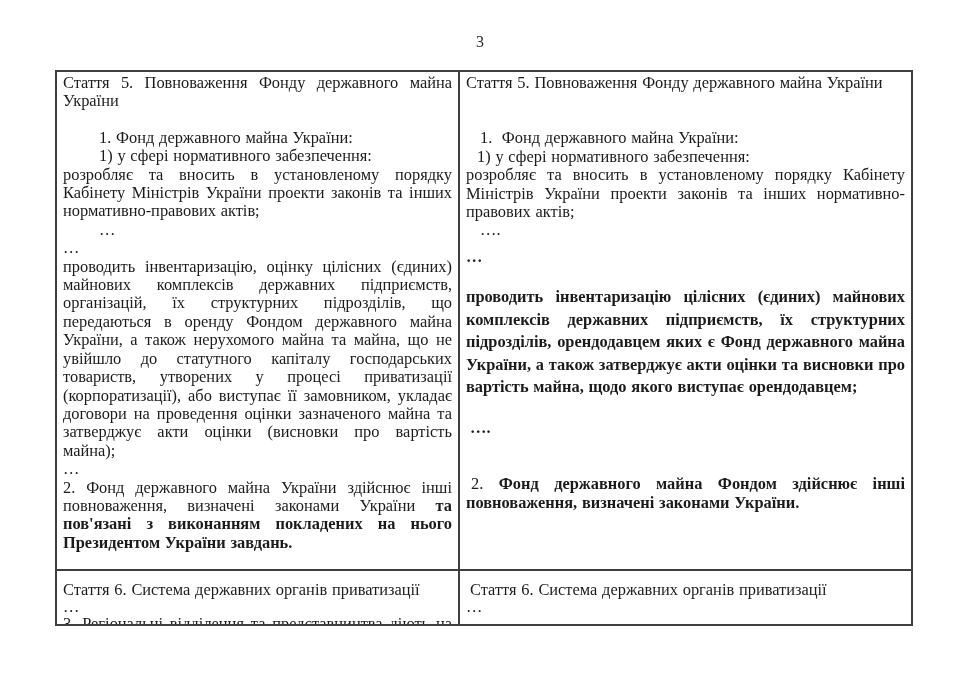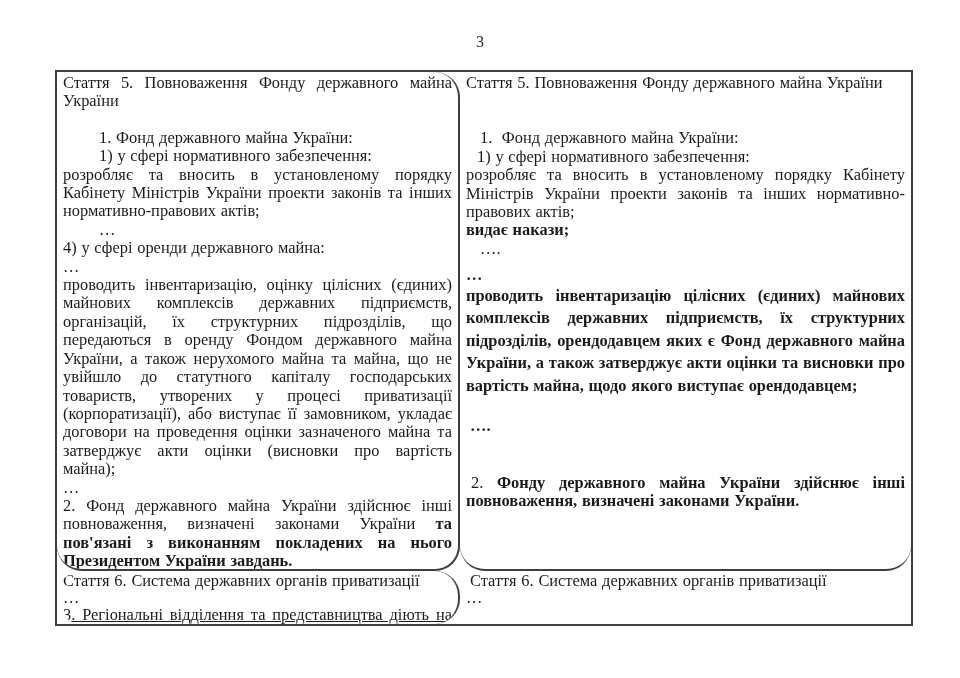--- a/index.html
+++ b/index.html
@@ -33,25 +33,24 @@
     grid-template-columns: 403px 1fr;
     grid-template-rows: 499px 53px;
     border: 2px solid #3e3e3e;
     background: #ffffff;
   }
   .cell {
     overflow: hidden;
     padding: 2px 6px 0 6px;
     font-size: 16.4px;
     line-height: 18.4px;
-    border-radius: 25px;
   }
   .cell.col-left { border-right: 2px solid #3e3e3e; }
   .cell.row-top  { border-bottom: 2px solid #3e3e3e; }
-  .cell.row-bottom { line-height: 17px; padding-top: 1px; }
+  .cell.row-bottom { line-height: 17px; padding-top: 10px; }
   .cell p {
     margin: 0;
     text-align: left;
     word-spacing: 0.04em;
   }
   .cell p.j { text-align: justify; }
   .cell p.jl { text-align: justify; text-align-last: justify; text-decoration: underline; }
   .cell p b { font-weight: bold; }
 </style>
 </head>
@@ -59,37 +58,35 @@
 
 <div class="page-number">3</div>
 
 <div class="cmp-table">
   <div class="cell col-left row-top">
       <p class="j"><span>Стаття 5. Повноваження Фонду державного майна України</span></p>
       <p style="text-indent: 36px; margin-top: 18px;"><span>1. Фонд державного майна України:</span></p>
       <p style="text-indent: 36px;"><span>1) у сфері нормативного забезпечення:</span></p>
       <p class="j"><span>розробляє та вносить в установленому порядку Кабінету Міністрів України проекти законів та інших нормативно-правових актів;</span></p>
       <p style="text-indent: 36px;"><span>…</span></p>
-      <p><span>4) у сфері оренди державного майна:</span></p>
       <p><span>…</span></p>
       <p class="j"><span>проводить інвентаризацію, оцінку цілісних (єдиних) майнових комплексів державних підприємств, організацій, їх структурних підрозділів, що передаються в оренду Фондом державного майна України, а також нерухомого майна та майна, що не увійшло до статутного капіталу господарських товариств, утворених у процесі приватизації (корпоратизації), або виступає її замовником, укладає договори на проведення оцінки зазначеного майна та затверджує акти оцінки (висновки про вартість майна);</span></p>
       <p><span>…</span></p>
       <p class="j"><span>2. Фонд державного майна України здійснює інші повноваження, визначені законами України </span><b>та пов'язані з виконанням покладених на нього Президентом України завдань.</b></p>
     </div>
   <div class="cell row-top">
       <p><span>Стаття 5. Повноваження Фонду державного майна України</span></p>
       <p style="text-indent: 14px; margin-top: 37px;"><span>1.&nbsp; Фонд державного майна України:</span></p>
       <p style="text-indent: 11px;"><span>1) у сфері нормативного забезпечення:</span></p>
       <p class="j"><span>розробляє та вносить в установленому порядку Кабінету Міністрів України проекти законів та інших нормативно-правових актів;</span></p>
-      <p><b>видає накази;</b></p>
       <p style="text-indent: 14px;"><span>….</span></p>
       <p style="margin-top: 8px;"><b>…</b></p>
-      <p class="j" style="line-height: 22.5px;"><b>проводить інвентаризацію цілісних (єдиних) майнових комплексів державних підприємств, їх структурних підрозділів, орендодавцем яких є Фонд державного майна України, а також затверджує акти оцінки та висновки про вартість майна, щодо якого виступає орендодавцем;</b></p>
+      <p class="j" style="line-height: 22.5px; margin-top: 20px;"><b>проводить інвентаризацію цілісних (єдиних) майнових комплексів державних підприємств, їх структурних підрозділів, орендодавцем яких є Фонд державного майна України, а також затверджує акти оцінки та висновки про вартість майна, щодо якого виступає орендодавцем;</b></p>
       <p style="text-indent: 4px; margin-top: 20px;"><b>….</b></p>
-      <p class="j" style="text-indent: 5px; margin-top: 38px;"><span>2. </span><b>Фонду державного майна України здійснює інші повноваження, визначені законами України.</b></p>
+      <p class="j" style="text-indent: 5px; margin-top: 38px;"><span>2. </span><b>Фонд державного майна Фондом здійснює інші повноваження, визначені законами України.</b></p>
     </div>
   <div class="cell col-left row-bottom">
       <p><span>Стаття 6. Система державних органів приватизації</span></p>
       <p><span>…</span></p>
       <p class="jl"><span>3. Регіональні відділення та представництва діють на</span></p>
     </div>
   <div class="cell row-bottom">
       <p style="text-indent: 4px;"><span>Стаття 6. Система державних органів приватизації</span></p>
       <p><span>…</span></p>
     </div>

